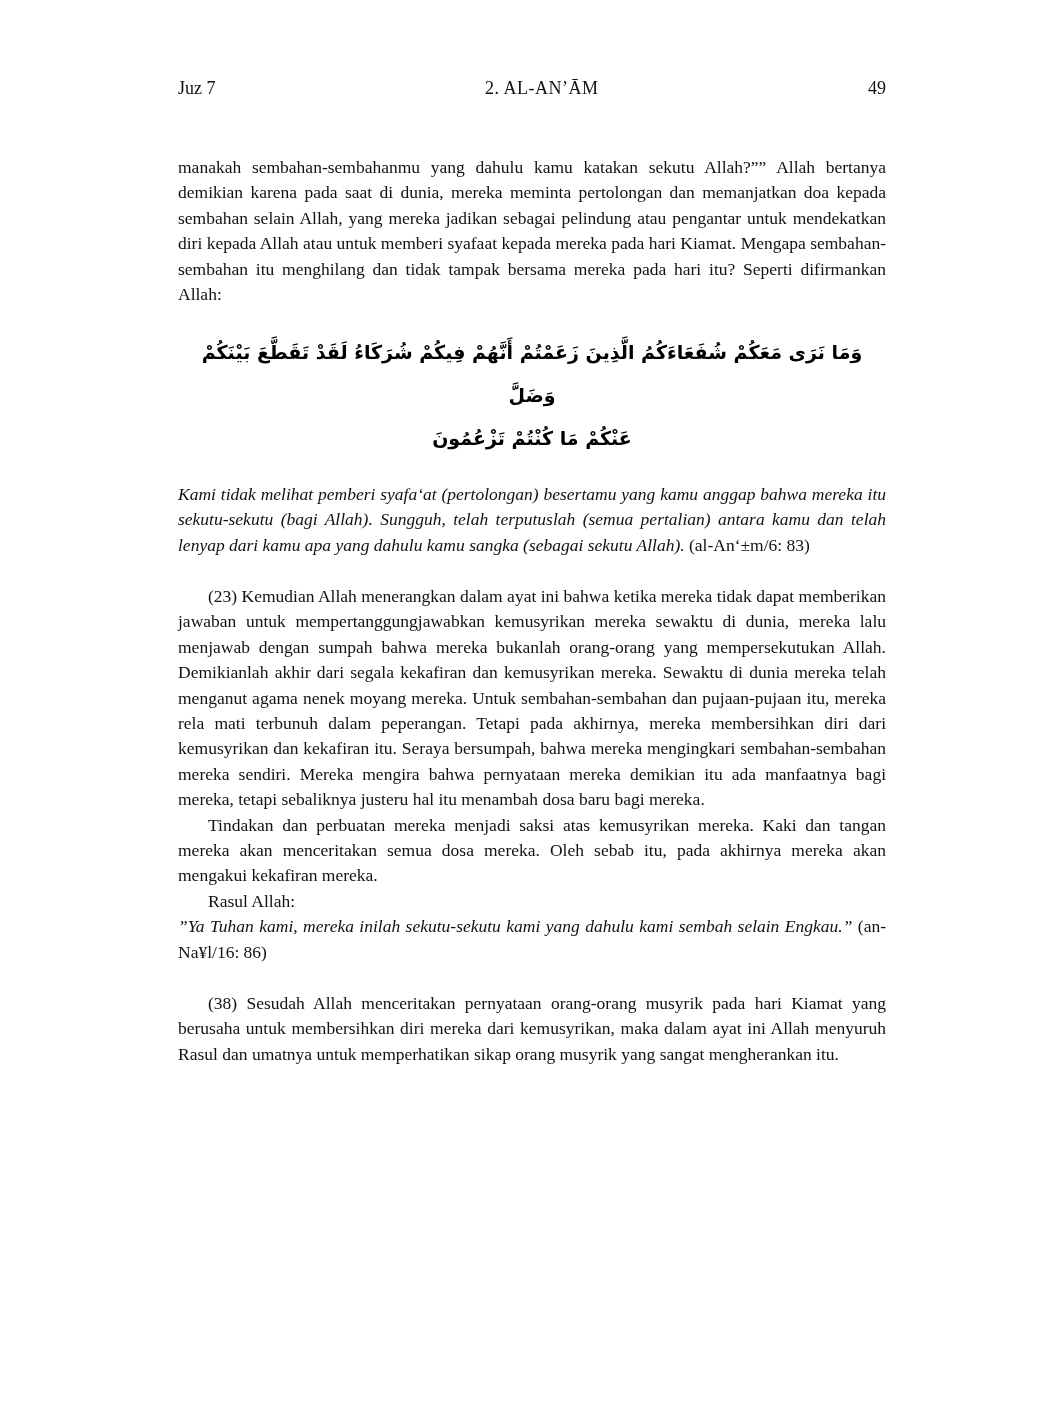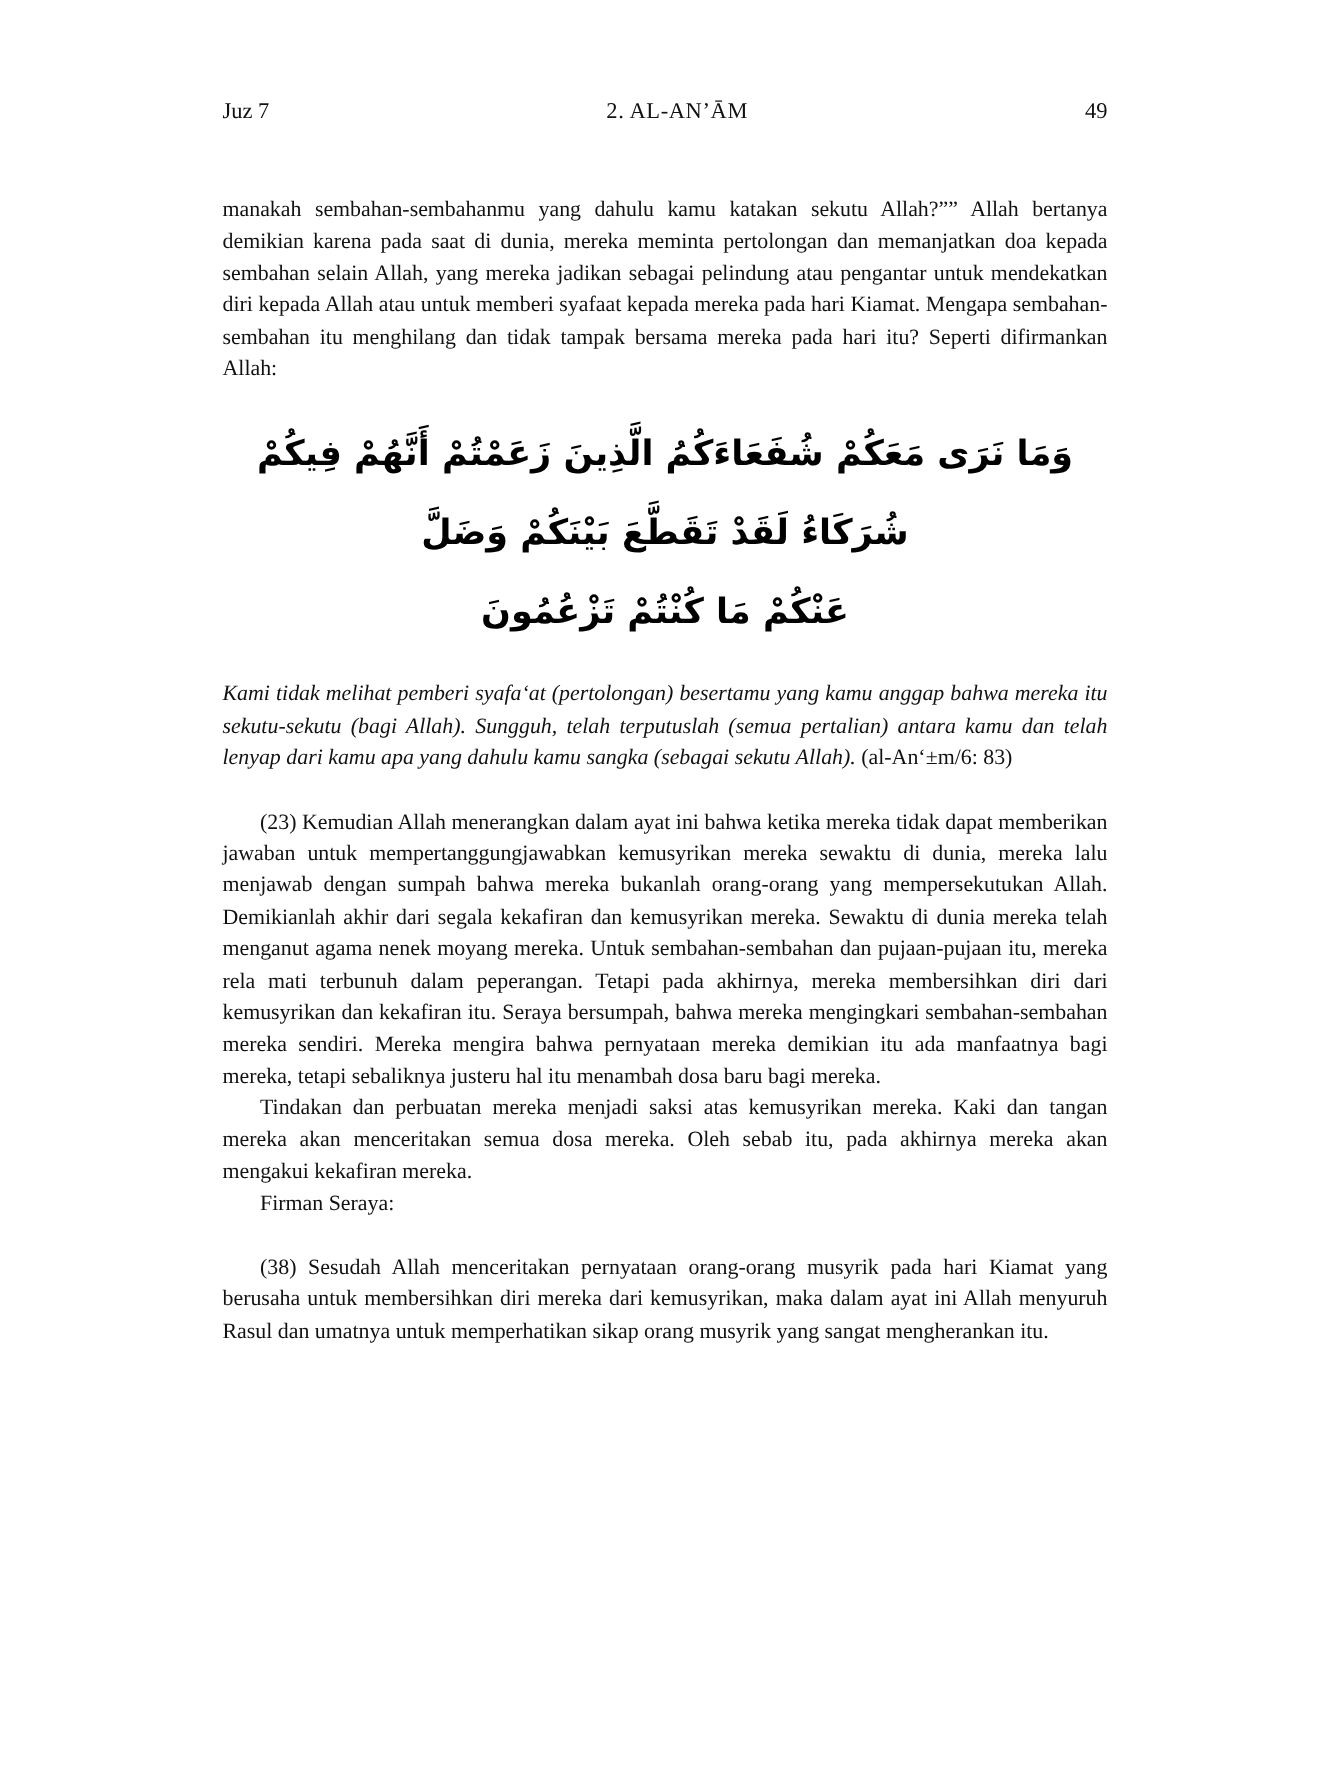--- a/index.html
+++ b/index.html
@@ -22,21 +22,21 @@
   .header .center { letter-spacing: 0.5px; }
   .body { margin-top: 56px; font-size: 17.5px; line-height: 25.4px; }
   p.just { text-align: justify; }
   p.indent { text-indent: 30px; }
   .gap-top { margin-top: 26px; }
   .arabic {
     direction: rtl;
     text-align: center;
     font-family: "DejaVu Sans", sans-serif;
     font-weight: bold;
-    font-size: 28px;
+    font-size: 19px;
     line-height: 2.25;
     margin: 24px 0 22px 0;
     color: #000000;
   }
   .arabic.single { margin: 14px 0 16px 0; }
   .translation em { font-style: italic; }
   .translation .ref { font-style: normal; }
 </style>
 </head>
 <body>
@@ -57,20 +57,21 @@
       <div>وَمَا نَرَى مَعَكُمْ شُفَعَاءَكُمُ الَّذِينَ زَعَمْتُمْ أَنَّهُمْ فِيكُمْ شُرَكَاءُ لَقَدْ تَقَطَّعَ بَيْنَكُمْ وَضَلَّ</div>
       <div>عَنْكُمْ مَا كُنْتُمْ تَزْعُمُونَ</div>
     </div>
 
     <p class="just translation"><em>Kami tidak melihat pemberi syafa‘at (pertolongan) besertamu yang kamu anggap bahwa mereka itu sekutu-sekutu (bagi Allah). Sungguh, telah terputuslah (semua pertalian) antara kamu dan telah lenyap dari kamu apa yang dahulu kamu sangka (sebagai sekutu Allah).</em> <span class="ref">(al-An‘±m/6: 83)</span></p>
 
     <p class="just indent gap-top">(23) Kemudian Allah menerangkan dalam ayat ini bahwa ketika mereka tidak dapat memberikan jawaban untuk mempertanggungjawabkan kemusyrikan mereka sewaktu di dunia, mereka lalu menjawab dengan sumpah bahwa mereka bukanlah orang-orang yang mempersekutukan Allah. Demikianlah akhir dari segala kekafiran dan kemusyrikan mereka. Sewaktu di dunia mereka telah menganut agama nenek moyang mereka. Untuk sembahan-sembahan dan pujaan-pujaan itu, mereka rela mati terbunuh dalam peperangan. Tetapi pada akhirnya, mereka membersihkan diri dari kemusyrikan dan kekafiran itu. Seraya bersumpah, bahwa mereka mengingkari sembahan-sembahan mereka sendiri. Mereka mengira bahwa pernyataan mereka demikian itu ada manfaatnya bagi mereka, tetapi sebaliknya justeru hal itu menambah dosa baru bagi mereka.</p>
 
     <p class="just indent">Tindakan dan perbuatan mereka menjadi saksi atas kemusyrikan mereka. Kaki dan tangan mereka akan menceritakan semua dosa mereka. Oleh sebab itu, pada akhirnya mereka akan mengakui kekafiran mereka.</p>
 
-    <p class="indent">Firman Seraya:</p>
+    <p class="indent">Rasul Allah:</p>
 
 
+    <p class="just translation"><em>”Ya Tuhan kami, mereka inilah sekutu-sekutu kami yang dahulu kami sembah selain Engkau.”</em> <span class="ref">(an-Na¥l/16: 86)</span></p>
 
     <p class="just indent gap-top">(38) Sesudah Allah menceritakan pernyataan orang-orang musyrik pada hari Kiamat yang berusaha untuk membersihkan diri mereka dari kemusyrikan, maka dalam ayat ini Allah menyuruh Rasul dan umatnya untuk memperhatikan sikap orang musyrik yang sangat mengherankan itu.</p>
 
   </div>
 </div>
 
 </body></html>

